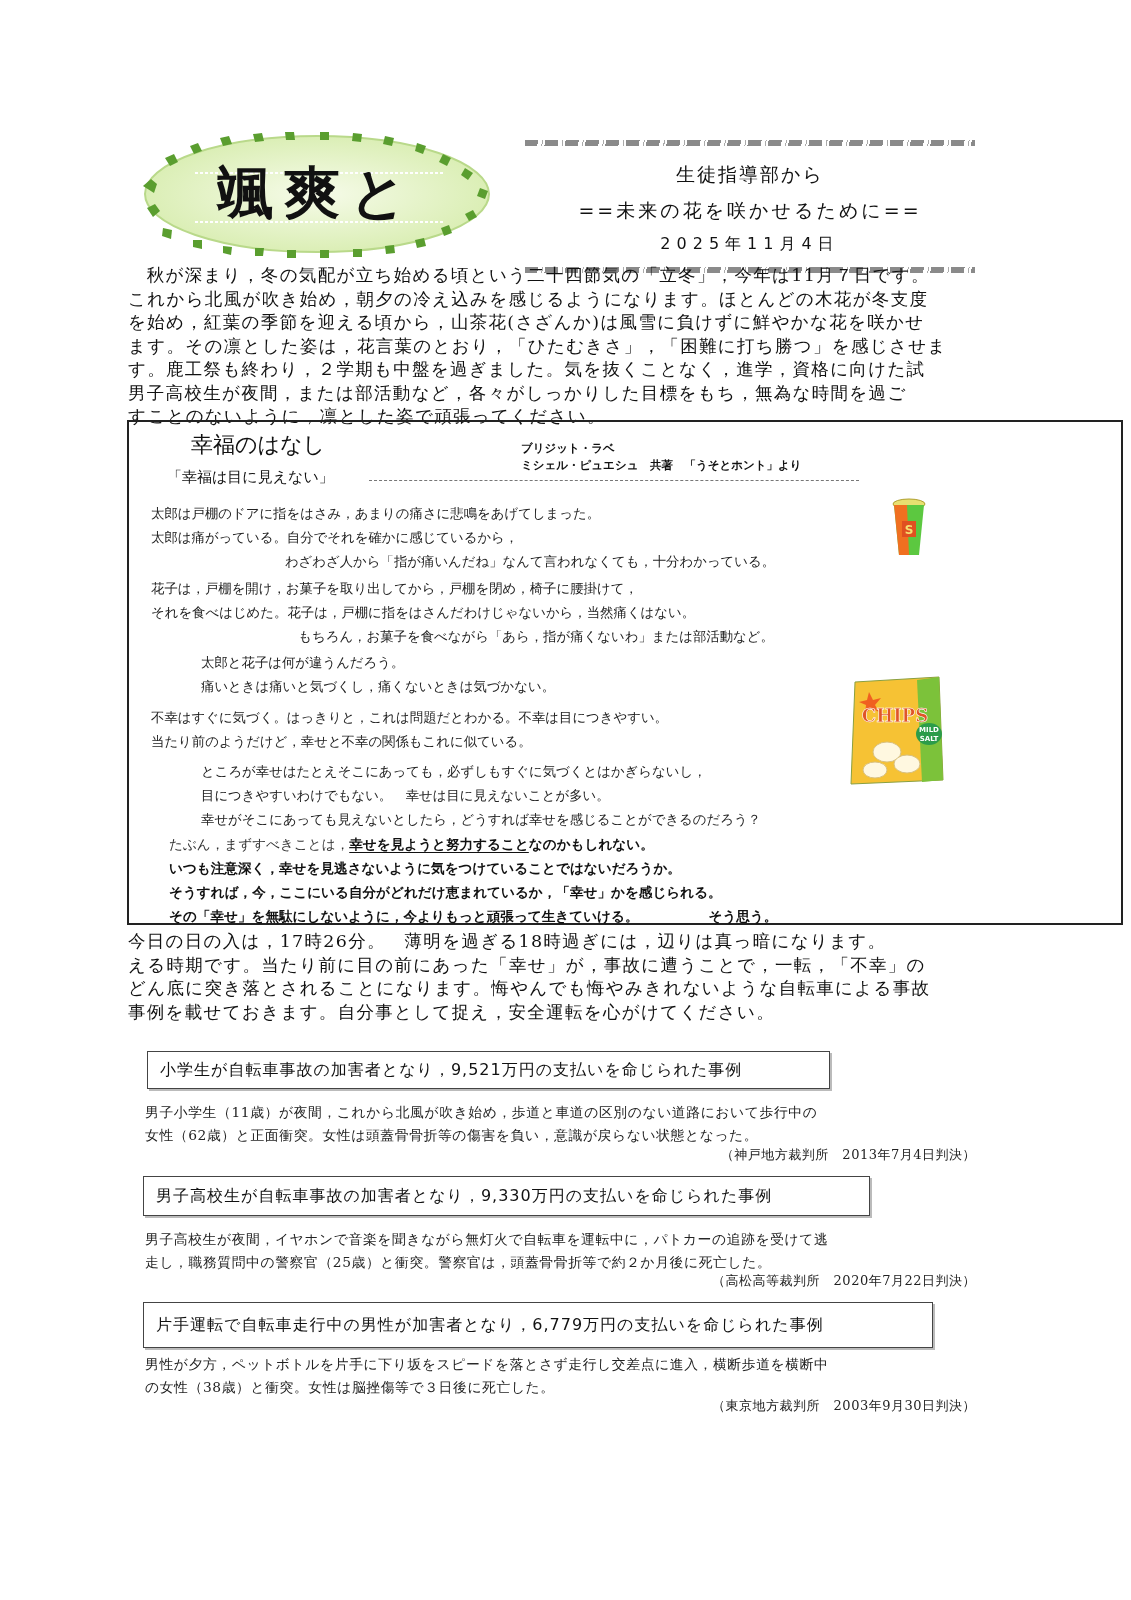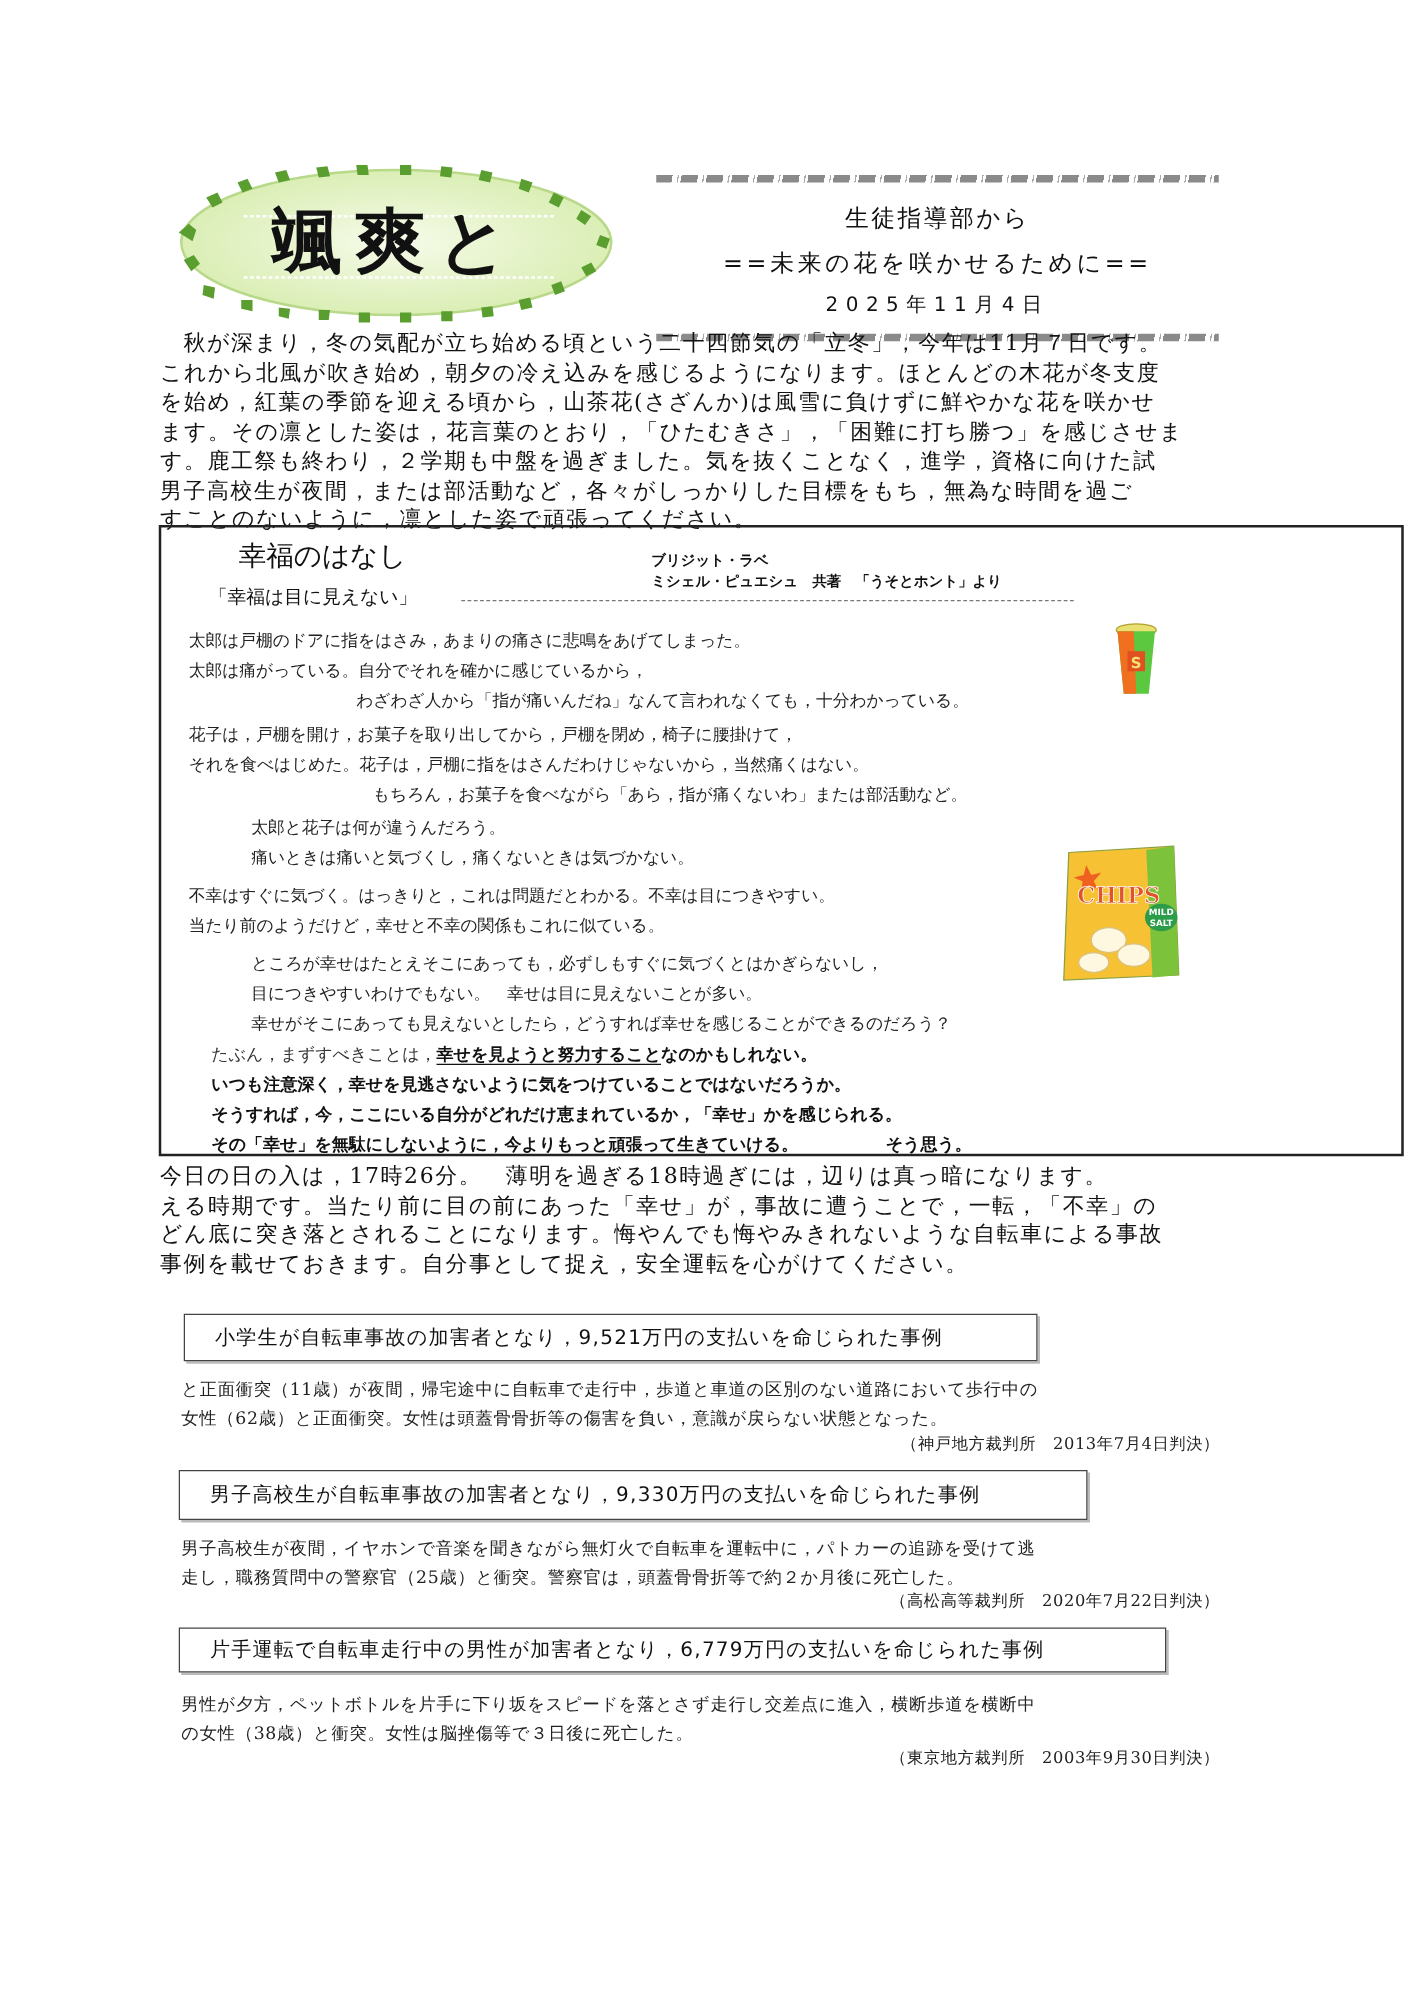--- a/index.html
+++ b/index.html
@@ -38,21 +38,21 @@
   .u { text-decoration: underline; text-underline-offset: 3px; }
   .normal { font-weight: normal; font-family: "DejaVu Serif", serif; color: #333; }
 
   .cup { position: absolute; left: 760px; top: 75px; }
   .chips { position: absolute; left: 718px; top: 250px; }
 
   .after { left: 128px; top: 930px; width: 860px; }
 
   
   .case-box { position: absolute; border: 1.5px solid #444; background: #fff; box-shadow: 2px 2px 0 #bbb;
-    font-family: "DejaVu Sans", sans-serif; font-size: 16px; letter-spacing: 1px; color: #111; padding: 0 24px; box-sizing: border-box; display: flex; align-items: center; white-space: nowrap; }
+    font-family: "DejaVu Sans", sans-serif; font-size: 16px; letter-spacing: 1px; color: #111; padding: 0 12px; box-sizing: border-box; display: flex; align-items: center; white-space: nowrap; }
   .case-desc { position: absolute; left: 145px; width: 840px; font-family: "DejaVu Serif", serif; font-size: 13.8px; line-height: 23px; letter-spacing: 0.6px; color: #222; }
   .case-desc .ln { display: block; white-space: nowrap; }
   .case-court { position: absolute; right: 155px; font-family: "DejaVu Serif", serif; font-size: 13px; color: #222; white-space: nowrap; letter-spacing: 0.5px; }
 </style>
 </head>
 <body>
 
 <div class="title-wrap">
   <svg width="365" height="132" viewBox="0 0 365 132">
     <defs>
@@ -178,34 +178,34 @@
   <span class="ln">今日の日の入は，17時26分。　薄明を過ぎる18時過ぎには，辺りは真っ暗になります。</span>
   <span class="ln">える時期です。当たり前に目の前にあった「幸せ」が，事故に遭うことで，一転，「不幸」の</span>
   <span class="ln">どん底に突き落とされることになります。悔やんでも悔やみきれないような自転車による事故</span>
   <span class="ln">事例を載せておきます。自分事として捉え，安全運転を心がけてください。</span>
 </div>
 
 <div class="case-box" style="left:147px; top:1051px; width:683px; height:38px;">
   <span>小学生が自転車事故の加害者となり，9,521万円の支払いを命じられた事例</span>
 </div>
 <div class="case-desc" style="top:1101px;">
-  <span class="ln">と正面衝突（11歳）が夜間，帰宅途中に自転車で走行中，歩道と車道の区別のない道路において歩行中の</span>
+  <span class="ln">男子小学生（11歳）が夜間，これから北風が吹き始め，歩道と車道の区別のない道路において歩行中の</span>
   <span class="ln">女性（62歳）と正面衝突。女性は頭蓋骨骨折等の傷害を負い，意識が戻らない状態となった。</span>
 </div>
 <div class="case-court" style="top:1146px;">（神戸地方裁判所　2013年7月4日判決）</div>
 
 <div class="case-box" style="left:143px; top:1176px; width:727px; height:40px;">
   <span>男子高校生が自転車事故の加害者となり，9,330万円の支払いを命じられた事例</span>
 </div>
 <div class="case-desc" style="top:1228px;">
   <span class="ln">男子高校生が夜間，イヤホンで音楽を聞きながら無灯火で自転車を運転中に，パトカーの追跡を受けて逃</span>
   <span class="ln">走し，職務質問中の警察官（25歳）と衝突。警察官は，頭蓋骨骨折等で約２か月後に死亡した。</span>
 </div>
 <div class="case-court" style="top:1272px;">（高松高等裁判所　2020年7月22日判決）</div>
 
-<div class="case-box" style="left:143px; top:1302px; width:790px; height:36px;">
+<div class="case-box" style="left:143px; top:1302px; width:790px; height:46px;">
   <span>片手運転で自転車走行中の男性が加害者となり，6,779万円の支払いを命じられた事例</span>
 </div>
 <div class="case-desc" style="top:1353px;">
   <span class="ln">男性が夕方，ペットボトルを片手に下り坂をスピードを落とさず走行し交差点に進入，横断歩道を横断中</span>
   <span class="ln">の女性（38歳）と衝突。女性は脳挫傷等で３日後に死亡した。</span>
 </div>
 <div class="case-court" style="top:1397px;">（東京地方裁判所　2003年9月30日判決）</div>
 
 </body></html>

